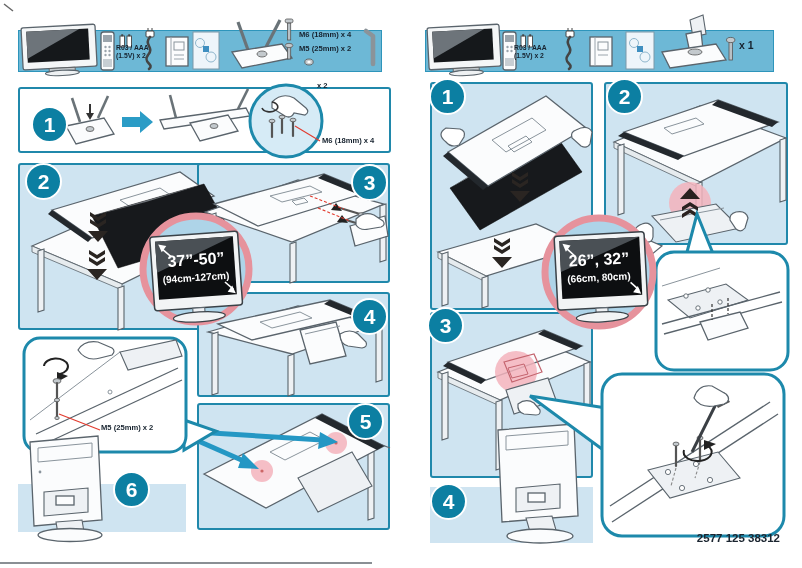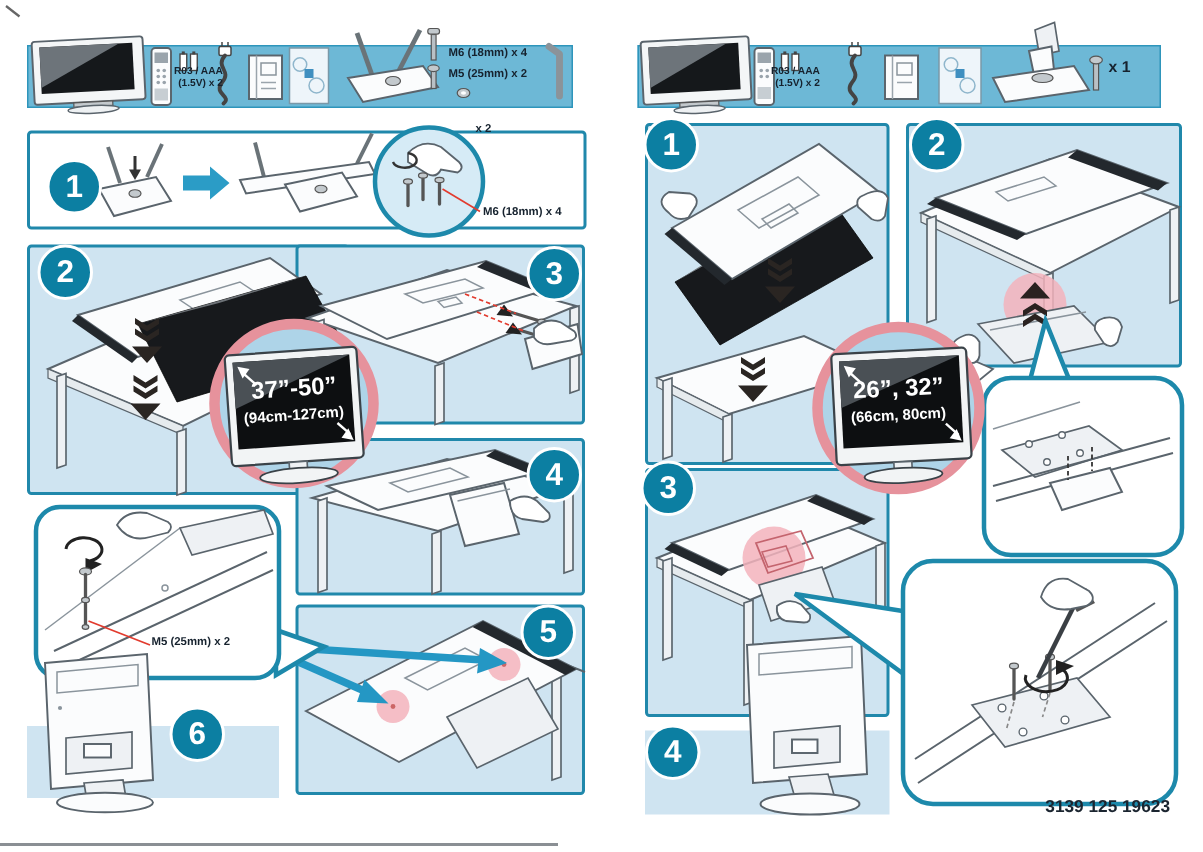--- a/index.html
+++ b/index.html
@@ -19,21 +19,21 @@
   }
   .art { position:absolute; left:0; top:0; z-index:5; pointer-events:none; }
   .badge {
     position:absolute; z-index:8; width:33px; height:33px; border-radius:50%;
     background:#0c7fa2; border:2px solid #ffffff; color:#ffffff;
     font-size:21px; font-weight:bold; display:flex; align-items:center;
     justify-content:center; line-height:1;
   }
   .lab {
     position:absolute; z-index:8; color:#16222e; font-weight:bold;
-    font-size:7.6px; white-space:nowrap; line-height:1.1;text-align:right;
+    font-size:7.6px; white-space:nowrap; line-height:1.1;
   }
   .lab.batt { font-size:6.8px; line-height:8px; }
   .lab.x4 { font-size:10.5px; }
   .size-text {
     position:absolute; z-index:8; color:#ffffff; font-weight:bold;
     text-align:center; white-space:nowrap;
   }
   .size-in { font-size:16px; }
   .size-cm { font-size:10px; }
   .rotl { transform:rotate(-4deg); }
@@ -480,14 +480,14 @@
   <div class="badge" style="left:25px;top:163px;">2</div>
   <div class="badge" style="left:351px;top:164px;">3</div>
   <div class="badge" style="left:351px;top:298px;">4</div>
   <div class="badge" style="left:347px;top:403px;">5</div>
   <div class="badge" style="left:113px;top:471px;">6</div>
   <div class="badge" style="left:429px;top:78px;">1</div>
   <div class="badge" style="left:606px;top:78px;">2</div>
   <div class="badge" style="left:427px;top:307px;">3</div>
   <div class="badge" style="left:430px;top:483px;">4</div>
 
-  <div class="partnum" style="left:670px;top:532px;width:110px;">3139 125 19623</div>
+  <div class="partnum" style="left:670px;top:532px;width:110px;">2577 125 38312</div>
 </div>
 
 </body></html>

